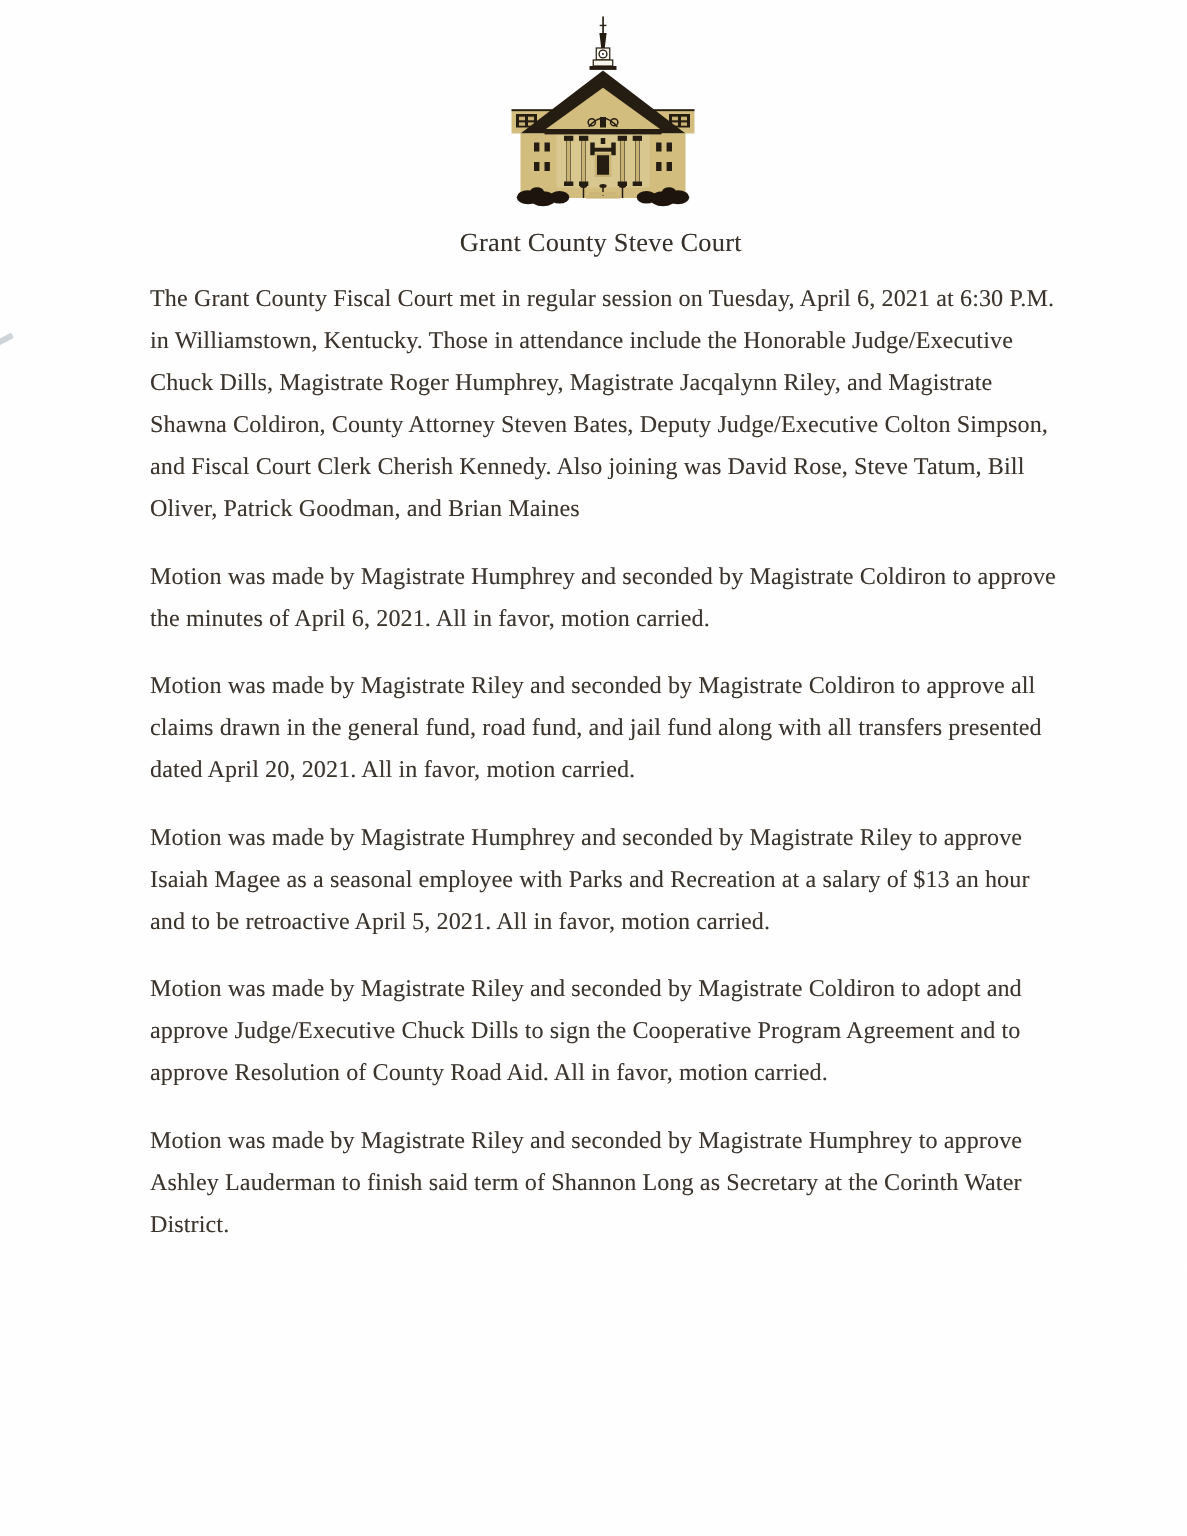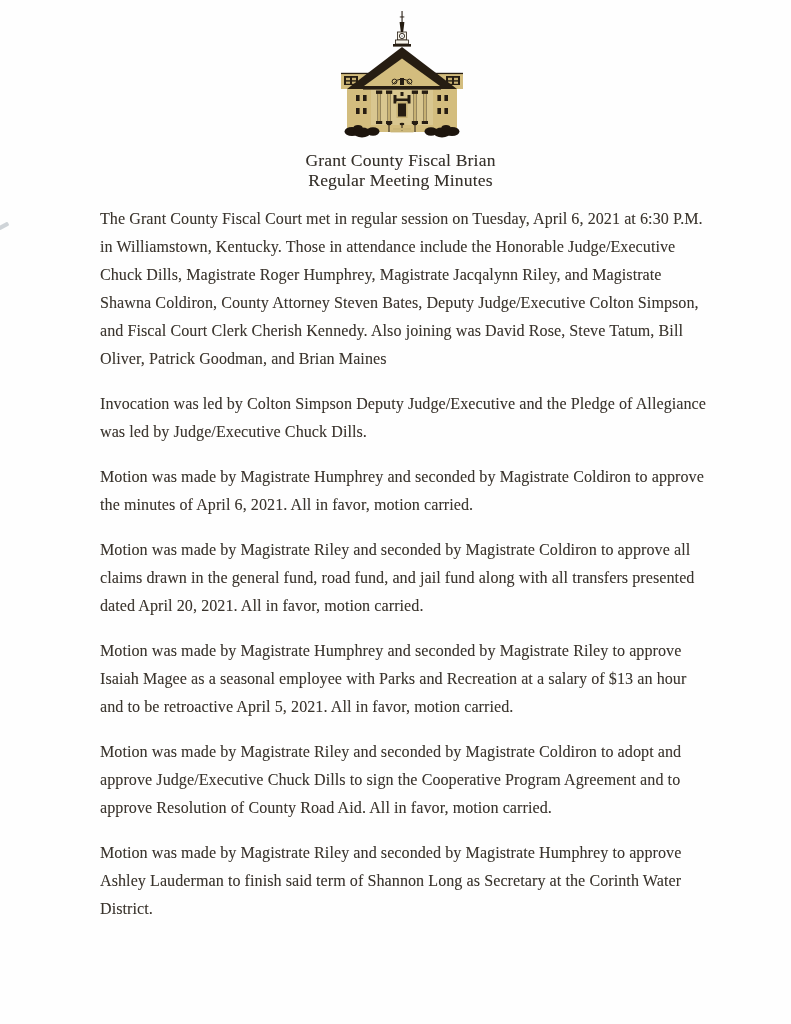--- a/index.html
+++ b/index.html
@@ -167,28 +167,26 @@
           <ellipse cx="31" cy="117.5" rx="4.5" ry="2.6"></ellipse>
           <ellipse cx="104" cy="121.5" rx="6.5" ry="4.2"></ellipse>
           <ellipse cx="115" cy="122.5" rx="8.5" ry="5"></ellipse>
           <ellipse cx="125" cy="121.5" rx="7.5" ry="4.6"></ellipse>
           <ellipse cx="119" cy="117.5" rx="4.5" ry="2.6"></ellipse>
         </g>
       </svg>
     </div>
 
     <div class="title-block">
-      <div>Grant County Fiscal Brian</div>
-      <div>Regular Meeting Minutes</div>
+      <div>Grant County Steve Court</div>
     </div>
   </div>
 
   <div class="content">
     <p>The Grant County Fiscal Court met in regular session on Tuesday, April 6, 2021 at 6:30 P.M. in Williamstown, Kentucky. Those in attendance include the Honorable Judge/Executive Chuck Dills, Magistrate Roger Humphrey, Magistrate Jacqalynn Riley, and Magistrate Shawna Coldiron, County Attorney Steven Bates, Deputy Judge/Executive Colton Simpson, and Fiscal Court Clerk Cherish Kennedy. Also joining was David Rose, Steve Tatum, Bill Oliver, Patrick Goodman, and Brian Maines</p>
-    <p>Invocation was led by Colton Simpson Deputy Judge/Executive and the Pledge of Allegiance was led by Judge/Executive Chuck Dills.</p>
     <p>Motion was made by Magistrate Humphrey and seconded by Magistrate Coldiron to approve the minutes of April 6, 2021. All in favor, motion carried.</p>
     <p>Motion was made by Magistrate Riley and seconded by Magistrate Coldiron to approve all claims drawn in the general fund, road fund, and jail fund along with all transfers presented dated April 20, 2021. All in favor, motion carried.</p>
     <p>Motion was made by Magistrate Humphrey and seconded by Magistrate Riley to approve Isaiah Magee as a seasonal employee with Parks and Recreation at a salary of $13 an hour and to be retroactive April 5, 2021. All in favor, motion carried.</p>
     <p>Motion was made by Magistrate Riley and seconded by Magistrate Coldiron to adopt and approve Judge/Executive Chuck Dills to sign the Cooperative Program Agreement and to approve Resolution of County Road Aid. All in favor, motion carried.</p>
     <p>Motion was made by Magistrate Riley and seconded by Magistrate Humphrey to approve Ashley Lauderman to finish said term of Shannon Long as Secretary at the Corinth Water District.</p>
   </div>
 
 </div>
 
 </body></html>

